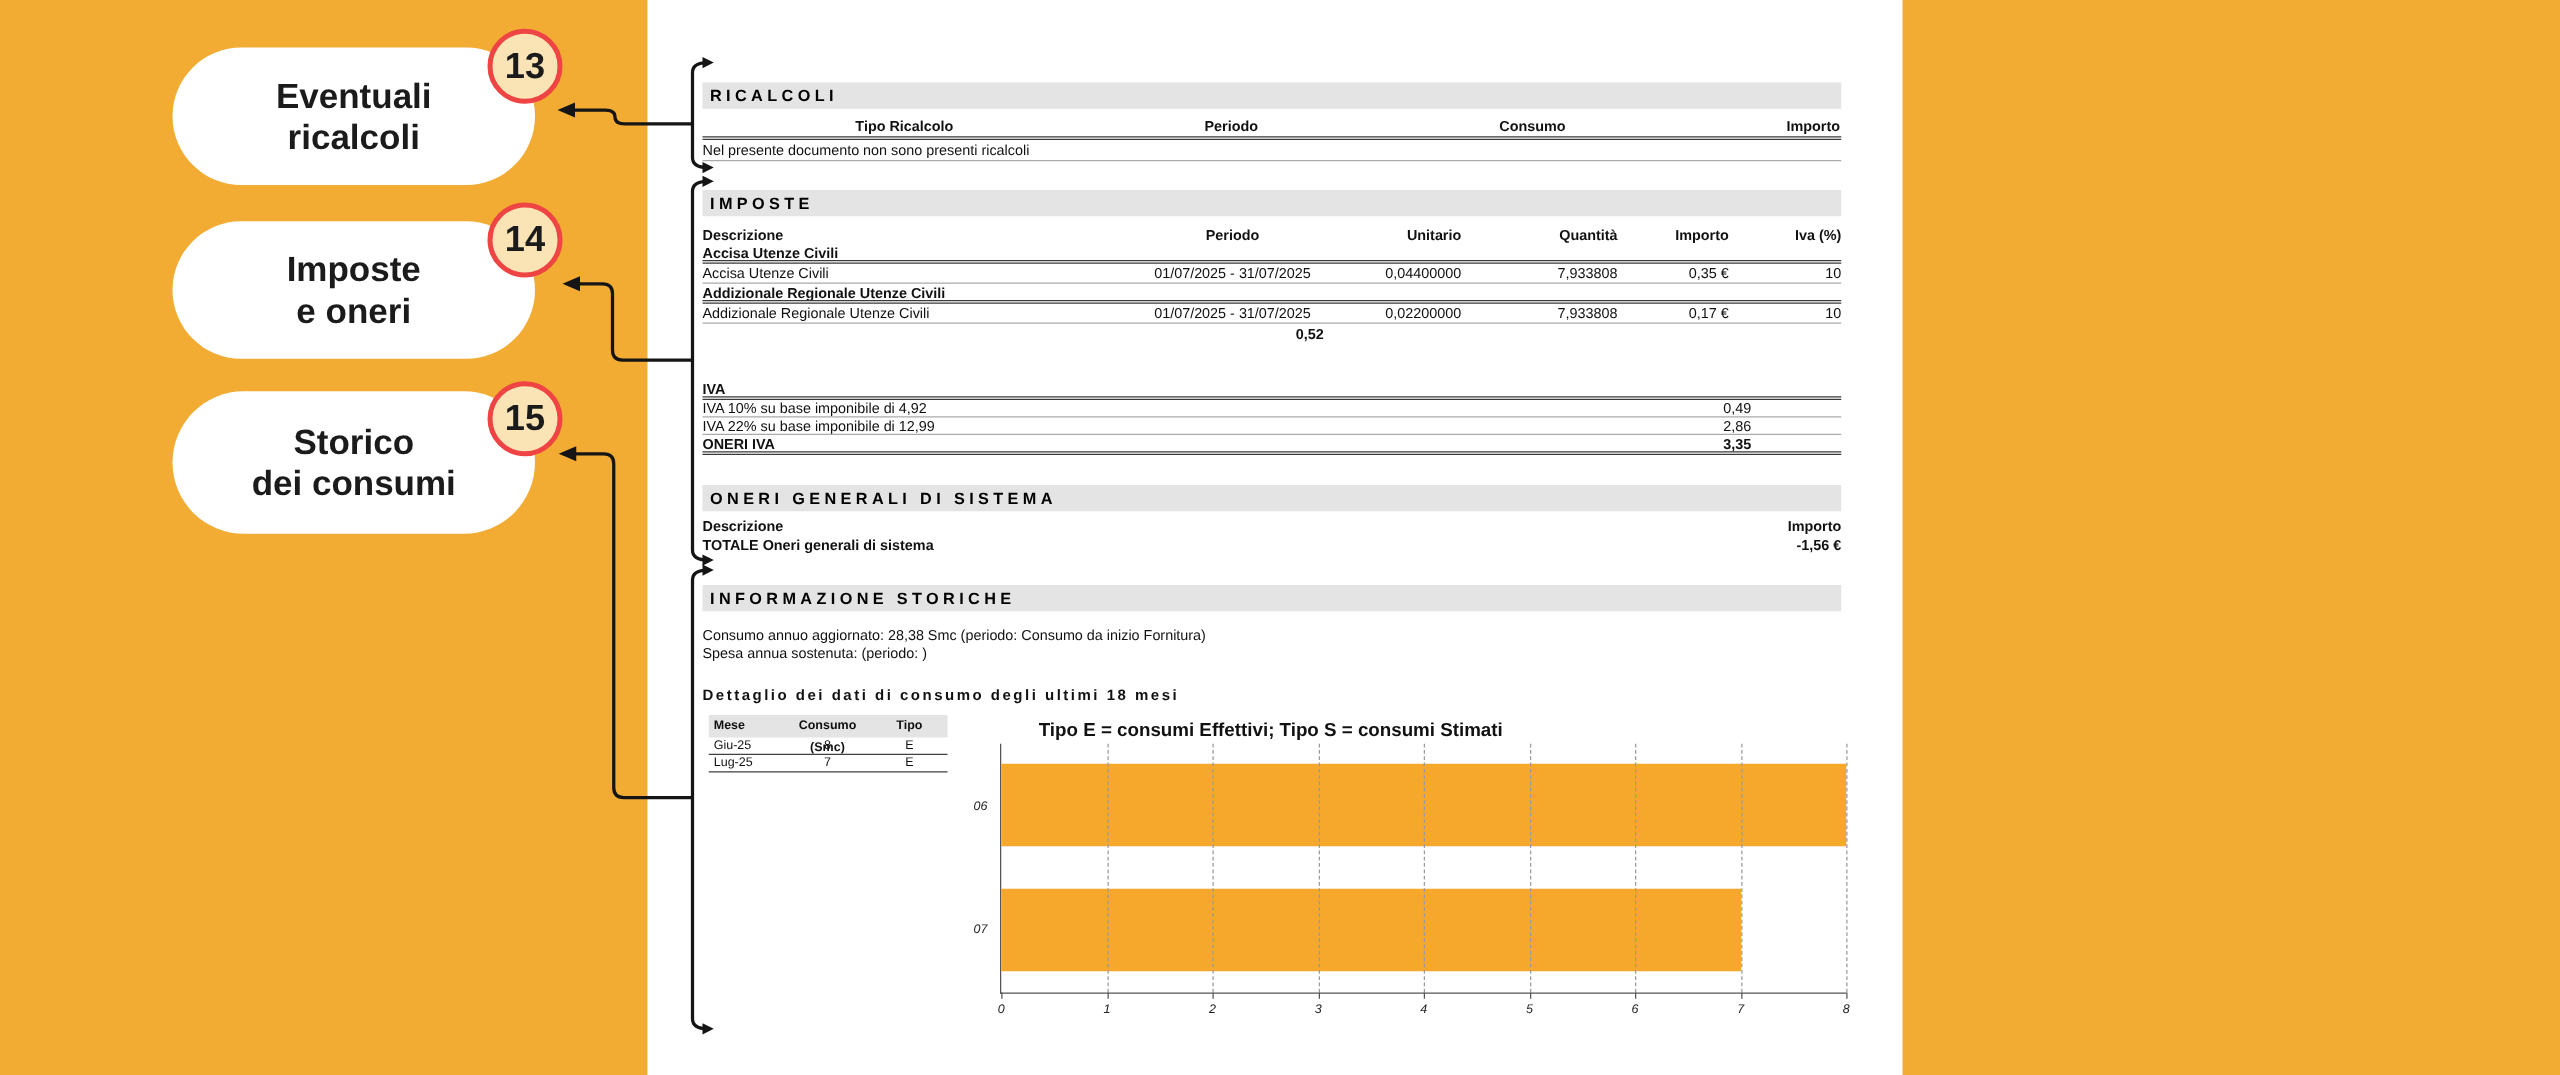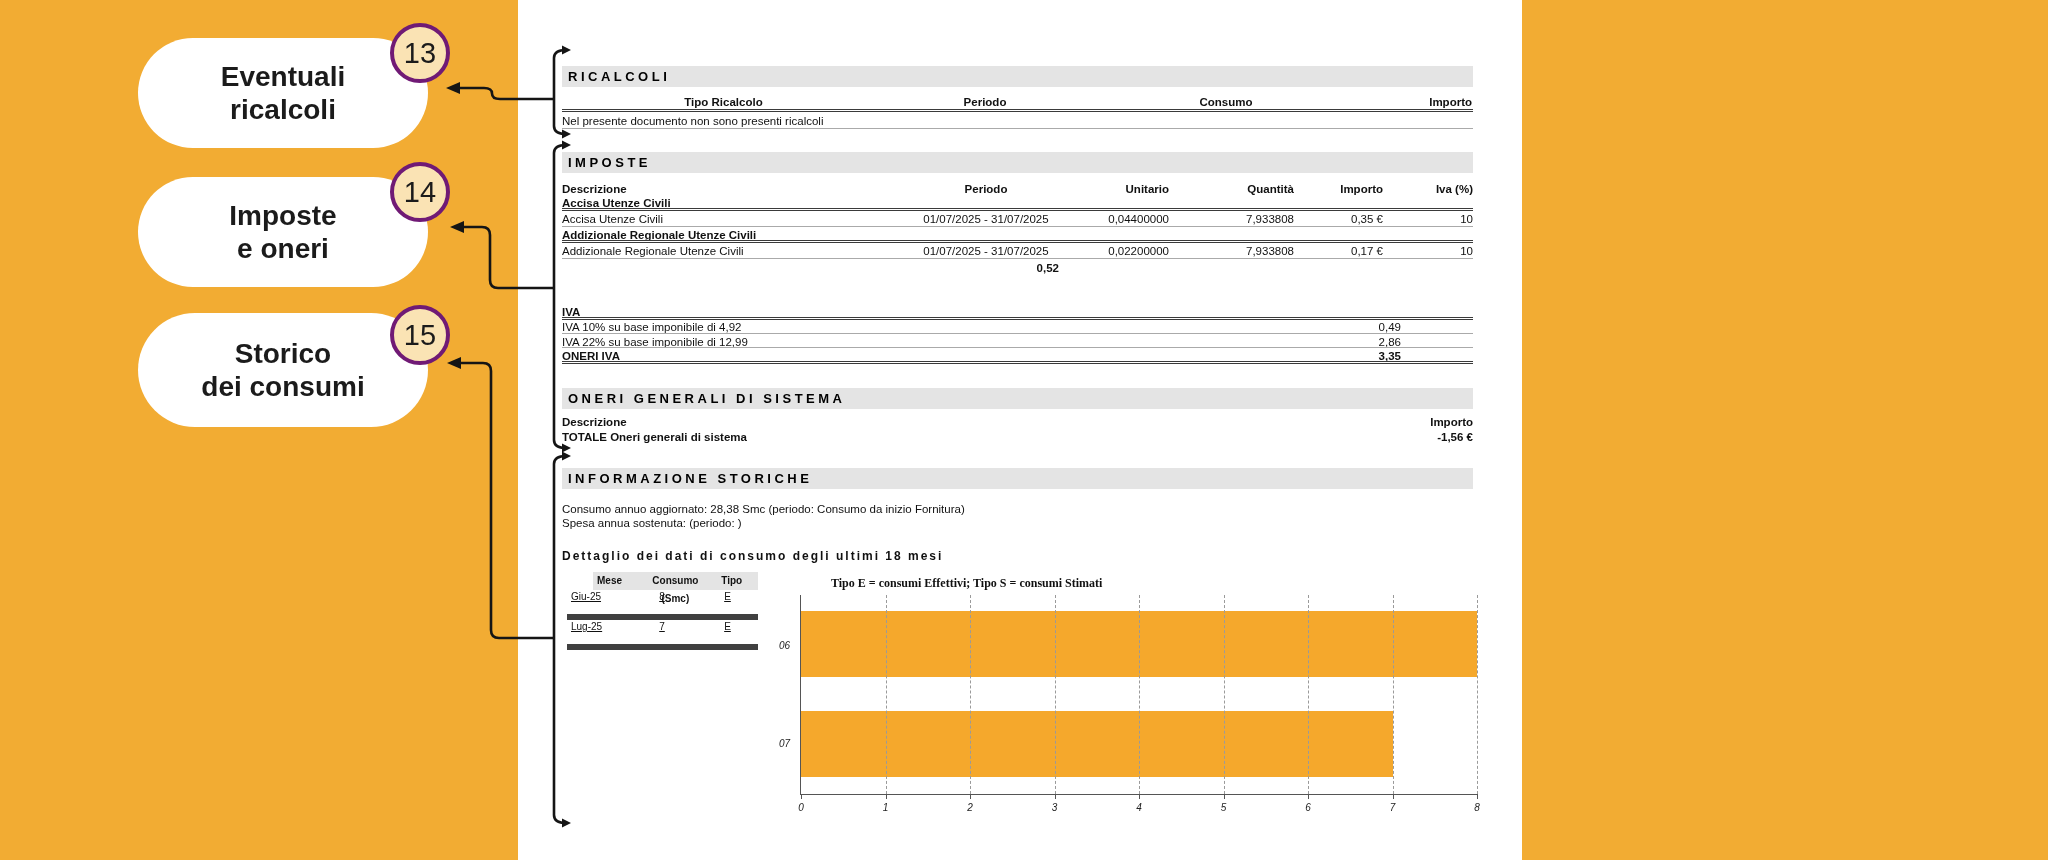--- a/index.html
+++ b/index.html
@@ -39,45 +39,45 @@
   .v-sp  { width:72px; }
   
   .o-lab { flex:1; text-align:left; }
   .o-val { flex:1; text-align:right; }
 
   .info-line { position:absolute; left:44px; width:911px; font-size:11.5px; }
   .sub-title { position:absolute; left:44px; font-size:12px; font-weight:bold; letter-spacing:2px; }
 
   
   .mini { position:absolute; left:49px; top:572px; width:191px; font-size:10px; }
-  .mini .mhead { display:flex; background:#E4E4E4; height:18px; line-height:18px; font-weight:bold;margin-left:26px; }
-  .mini .mrow  { display:flex; height:30px; line-height:14px; border-bottom:6px solid #404040;text-decoration:underline; }
+  .mini .mhead { display:flex; background:#E4E4E4; height:18px; line-height:18px; font-weight:bold; }
+  .mini .mrow  { display:flex; height:14px; line-height:14px; border-bottom:1px solid #404040; }
   .m-mese { width:60px; padding-left:4px; text-align:left; }
   .m-cons { width:70px; text-align:center; }
   .m-tipo { width:61px; text-align:center; }
 
   
-  .chart-title { position:absolute; left:313px; top:576px; font-size:12px; font-weight:bold;font-family:Liberation Serif, serif; }
+  .chart-title { position:absolute; left:313px; top:576px; font-size:15px; font-weight:bold; }
   .plot { position:absolute; left:282px; top:595px; width:677px; height:200px;
           border-left:1px solid #555; border-bottom:1px solid #555; }
   .band { position:absolute; left:0; width:100%; height:100px; }
   .band.b0 { top:0; } .band.b1 { top:100px; }
   .bar { position:absolute; left:0; top:16px; height:66px; }
   .gridline { position:absolute; top:0; height:100%; border-left:1px dashed #9a9a9a; }
   .tickmark { position:absolute; top:100%; height:5px; border-left:1px solid #555; }
   .ticklabel { position:absolute; top:calc(100% + 8px); transform:translateX(-50%);
                font-size:10px; font-style:italic; color:#222; }
   .cat-label { position:absolute; width:40px; text-align:right; font-size:10px; font-style:italic; color:#222; }
 
   
   .pill { position:absolute; left:138px; width:290px; background:#fff; border-radius:58px;
           display:flex; flex-direction:column; align-items:center; justify-content:center;
           font-size:28px; font-weight:bold; line-height:33px; color:#1b1b1b; text-align:center; }
   .badge { position:absolute; left:390px; width:60px; height:60px; border-radius:50%;
-           background:#FAE3B4; border:4px solid #701a75; font-size:29px; font-weight:normal;
+           background:#FAE3B4; border:4px solid #ef4444; font-size:29px; font-weight:bold;
            text-align:center; line-height:52px; color:#1b1b1b; z-index:5; }
 
   svg.connectors { position:absolute; left:0; top:0; width:2048px; height:860px; pointer-events:none; }
   svg.connectors path { fill:none; stroke:#151515; stroke-width:2.6px; }
   svg.connectors polygon { fill:#151515; }
 </style>
 </head>
 <body>
 
 <div class="canvas">

